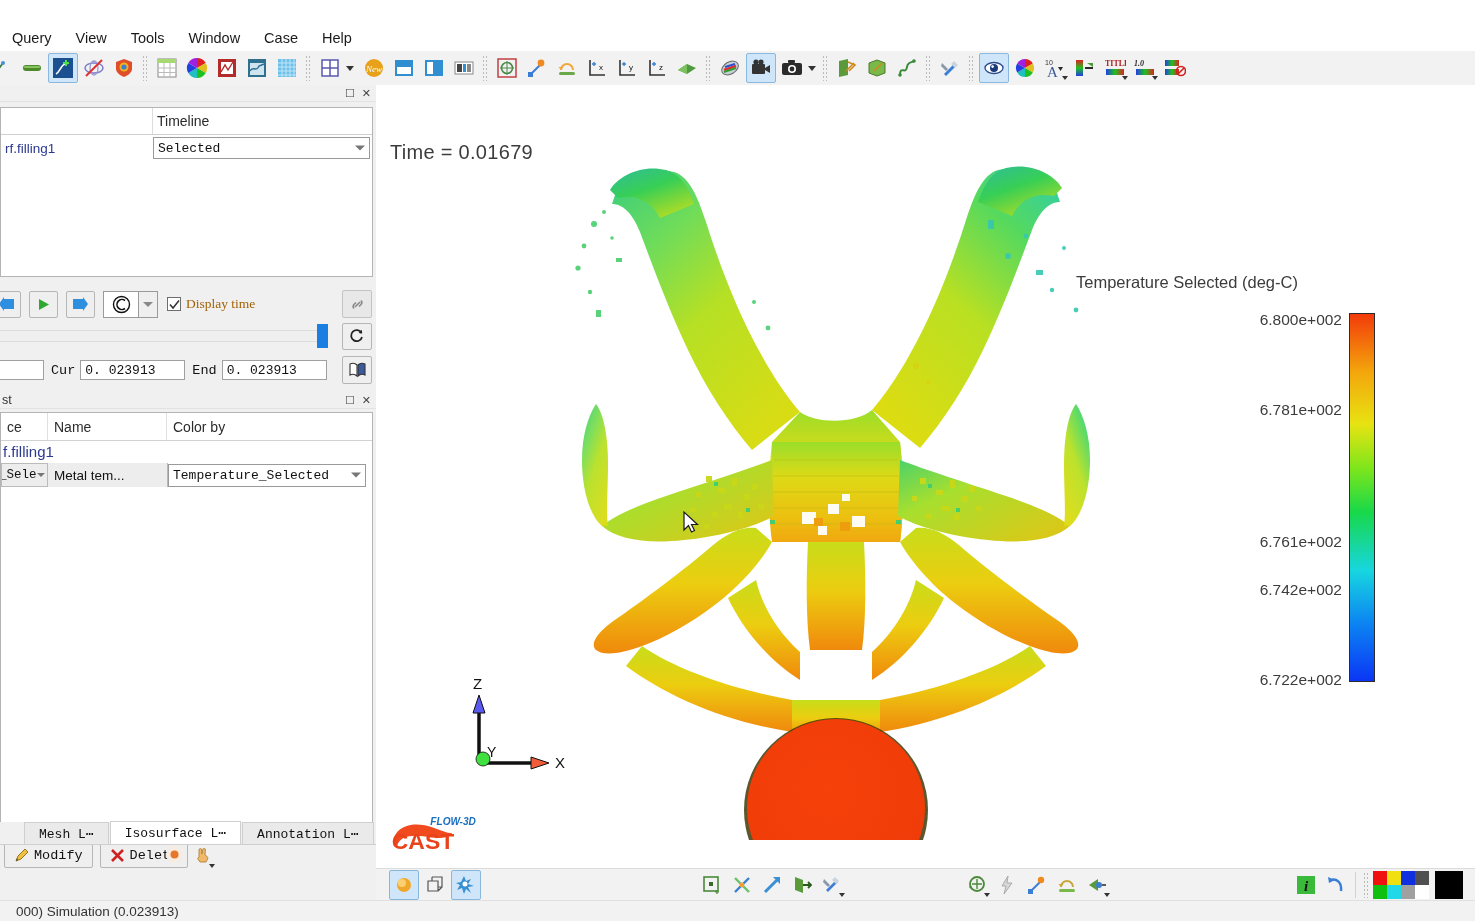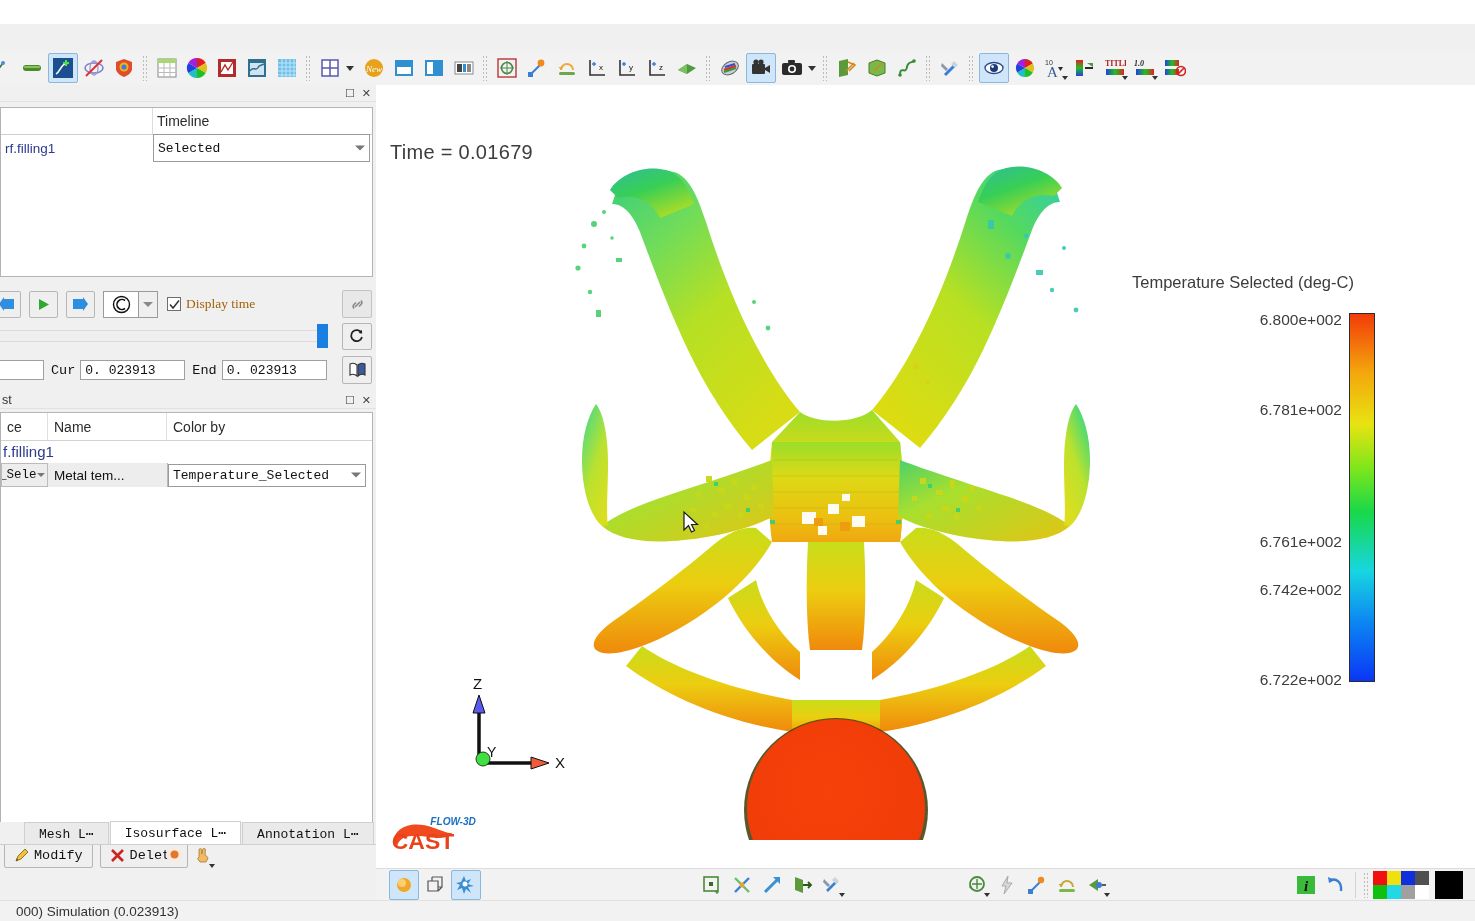--- a/index.html
+++ b/index.html
@@ -94,21 +94,21 @@
   .tl-col1 { width: 152px; border-right: 1px solid #dcdcdc; height: 100%;
              display:flex; align-items:center; padding-left:4px; box-sizing:border-box;}
   .tl-col2 { flex: 1; height:100%; display:flex; align-items:center; padding-left:4px;}
   .tl-row { display: flex; height: 26px; align-items: center; }
   .tl-name {
     width: 152px; font-size: 13.5px; color: #2b3a8f;
     padding-left: 4px; box-sizing: border-box;
   }
   .combo {
     position: relative; background: #fff; border: 1px solid #9a9a9a;
-    height: 28px; display: flex; align-items: center;
+    height: 22px; display: flex; align-items: center;
     font-family: "Liberation Mono", monospace; font-size: 13px; color: #111;
     padding-left: 4px; box-sizing: border-box;
   }
   .combo .arrow {
     position: absolute; right: 4px; top: 50%; transform: translateY(-50%);
     width: 0; height: 0;
     border-left: 5px solid transparent; border-right: 5px solid transparent;
     border-top: 5px solid #777;
   }
 
@@ -253,21 +253,21 @@
   .viewport {
     position: absolute; left: 376px; top: 85px;
     width: 1099px; height: 783px; background: #ffffff;
     overflow: hidden;
   }
   .time-label {
     position: absolute; left: 14px; top: 56px;
     font-size: 20px; color: #3c3c3c; letter-spacing: 0.3px;
   }
   .legend-title {
-    position: absolute; left: 756px; top: 188px;
+    position: absolute; left: 700px; top: 188px;
     font-size: 16.5px; color: #3c3c3c; white-space: nowrap;
   }
   .cbar {
     position: absolute; left: 973px; top: 228px; width: 24px; height: 367px;
     border: 1px solid #2c2c2c;
     background: linear-gradient(to top,
       #0b36f5 0%, #0c86f2 16%, #17d6e0 30%, #18d84a 46%,
       #7ee61b 58%, #e8e312 70%, #f3a70c 84%, #f33b0a 100%);
   }
   .cbar-label {
@@ -293,20 +293,28 @@
                 grid-template-rows: 14px 14px; }
   .sw { width: 14px; height: 14px; }
 </style>
 </head>
 <body>
 
 <div id="app">
 
   <div class="titlestrip"></div>
 
+  <div class="menubar">
+    <div class="menuitem">Query</div>
+    <div class="menuitem">View</div>
+    <div class="menuitem">Tools</div>
+    <div class="menuitem">Window</div>
+    <div class="menuitem">Case</div>
+    <div class="menuitem">Help</div>
+  </div>
 
   <div class="toolbar">
 
     <div class="tbtn" style="margin-left:-12px;">
       <svg class="ico" viewBox="0 0 22 22">
           <path d="M2 16 L8 9 L6 14 L12 6" stroke="#3a7d3a" stroke-width="1.7" fill="none"></path>
           <circle cx="12" cy="6" r="2" fill="#4b8fd4"></circle>
           <circle cx="4" cy="17" r="1.6" fill="#3a7d3a"></circle>
         </svg>
     </div>

